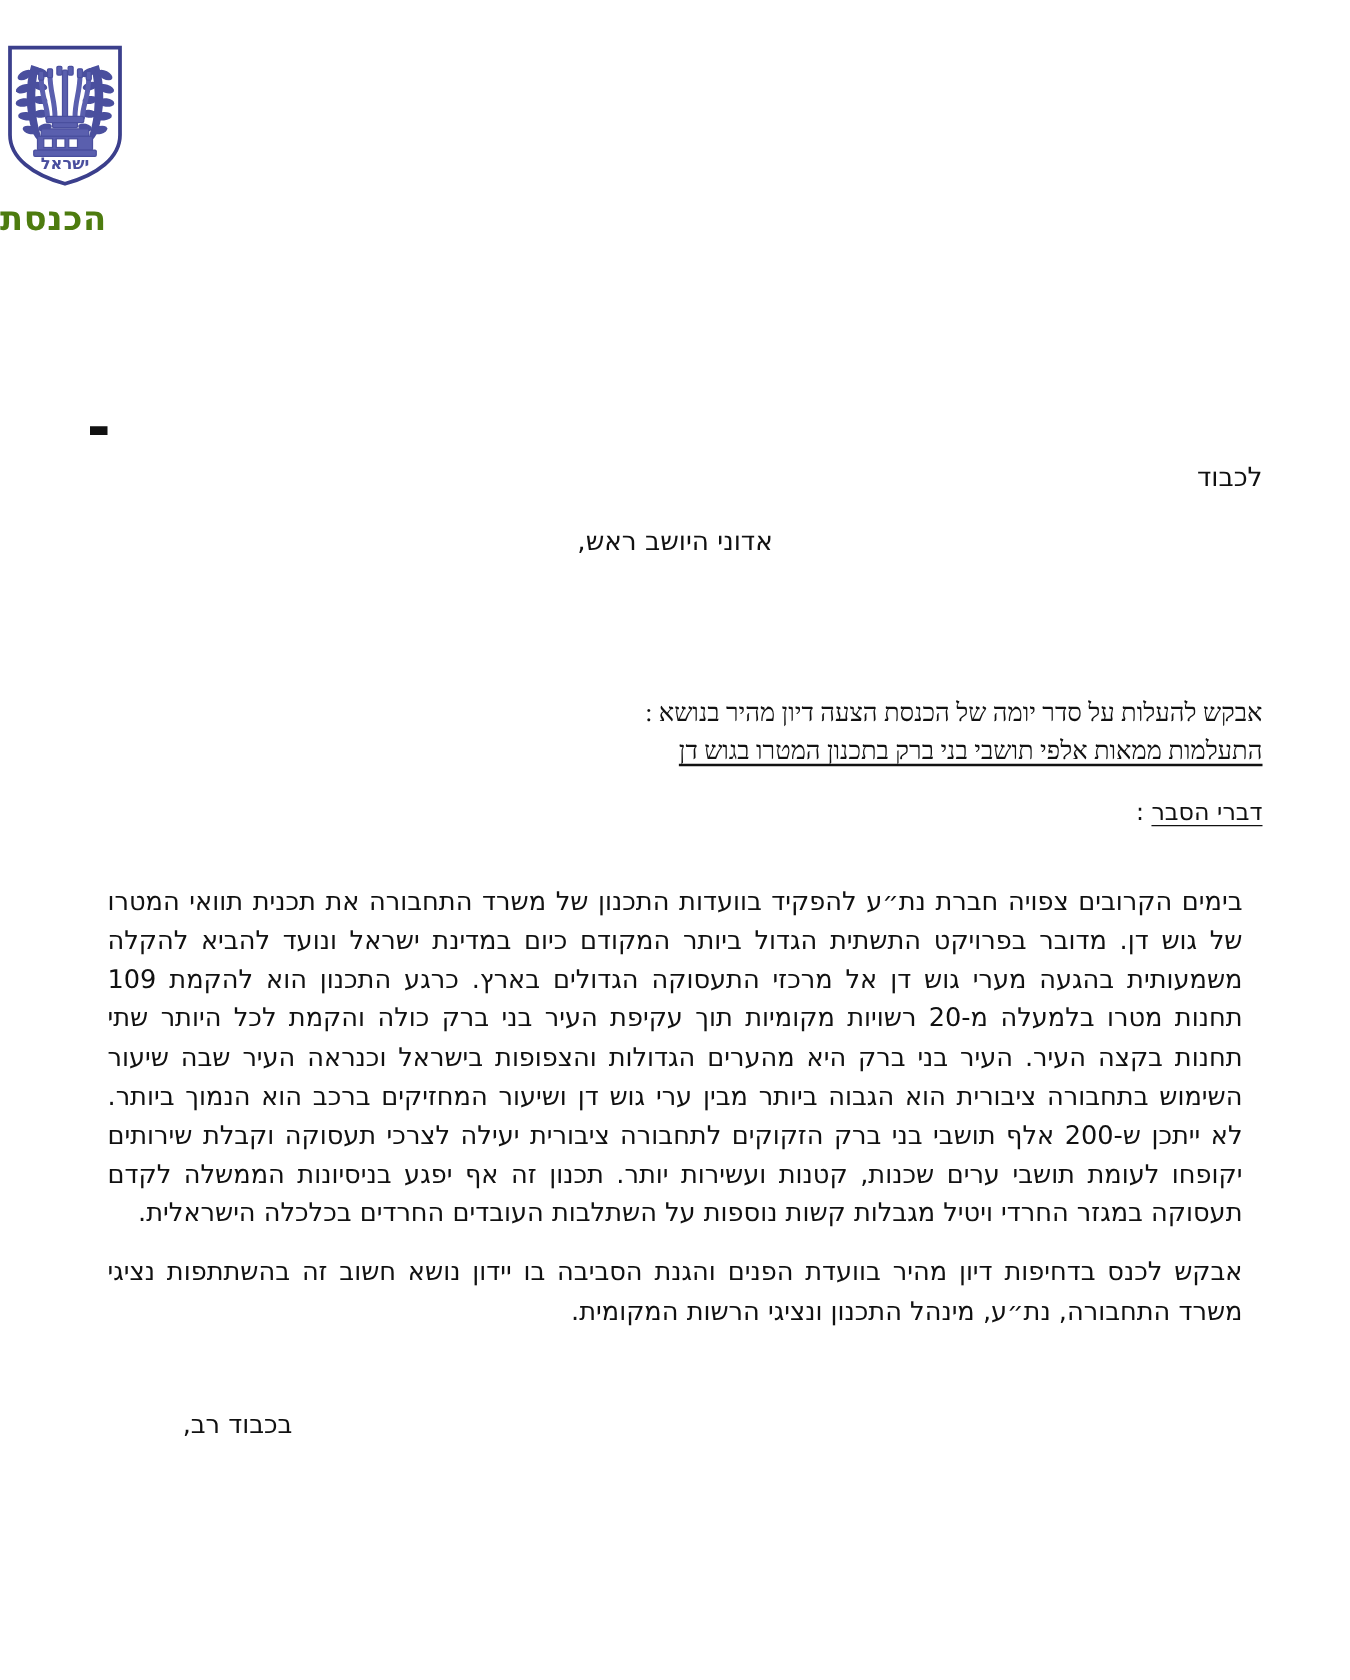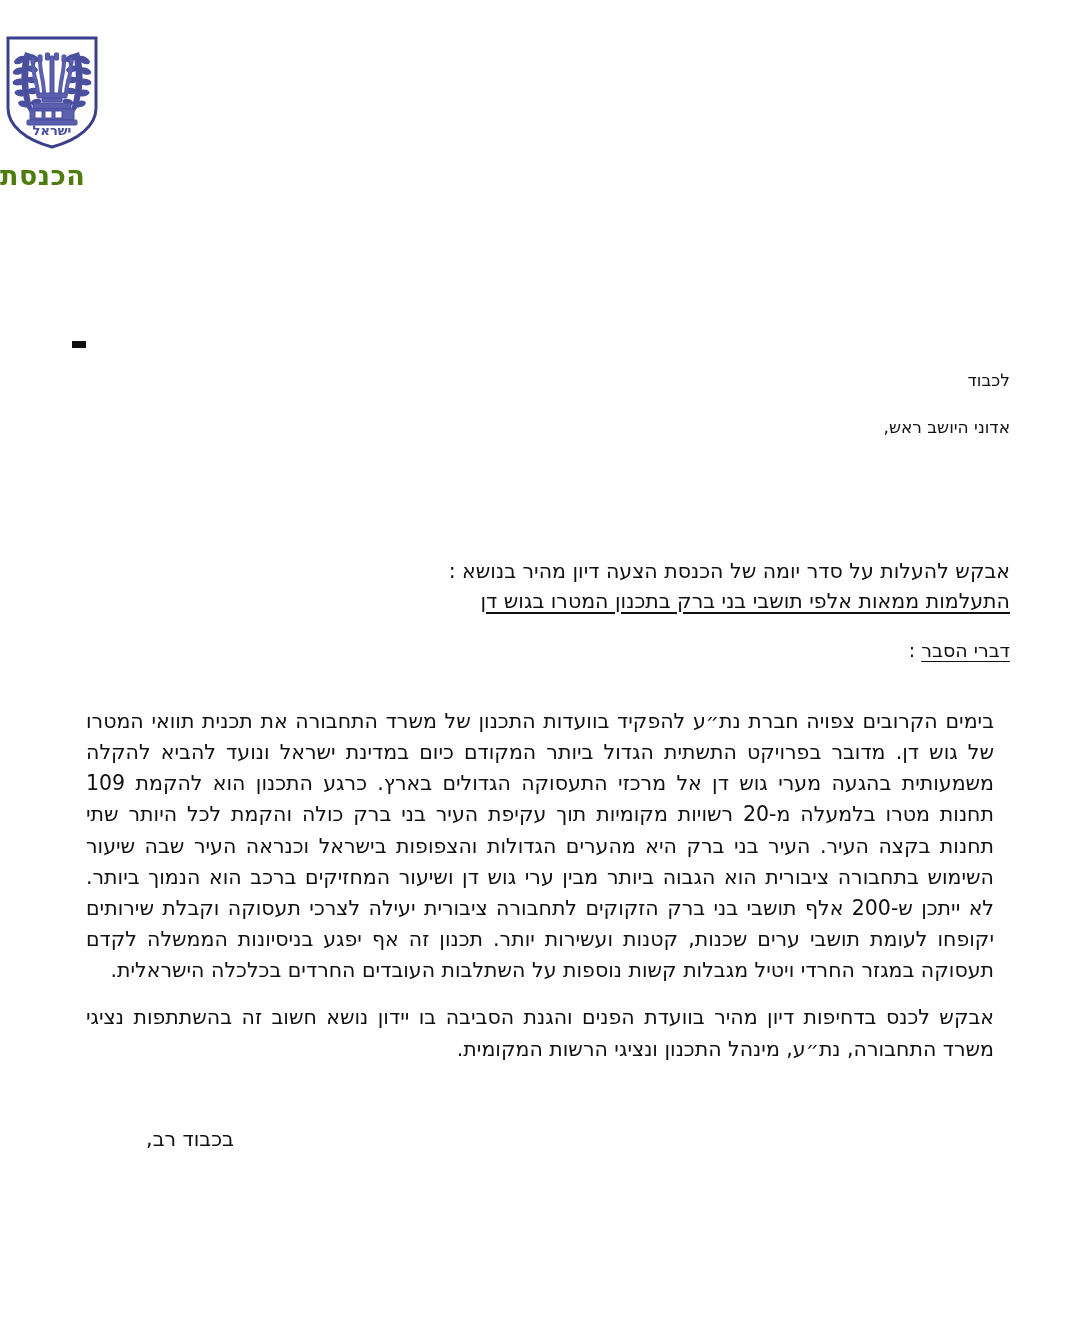--- a/index.html
+++ b/index.html
@@ -54,36 +54,37 @@
   }
 
   
   .addressee {
     position: absolute;
     right: 70px;
     top: 372px;
     width: 940px;
     text-align: right;
     direction: rtl;
-    font-size: 17px;
+    font-size: 21px;
     line-height: 1.0;
   }
   .addressee .line { margin-bottom: 30px; }
-  .addressee .line:last-child { margin-bottom: 0; }
+  .addressee .line:last-child { margin-bottom: 0; text-align: center; }
 
   
   .subject {
     position: absolute;
     right: 70px;
     top: 557px;
     width: 940px;
     text-align: right;
     direction: rtl;
     font-size: 20.5px;
     line-height: 1.45;
+    font-family: Liberation Serif, serif;
   }
   .subject-underline {
     text-decoration: underline;
     text-underline-offset: 4px;
   }
 
   
   .explain-head {
     position: absolute;
     right: 70px;

